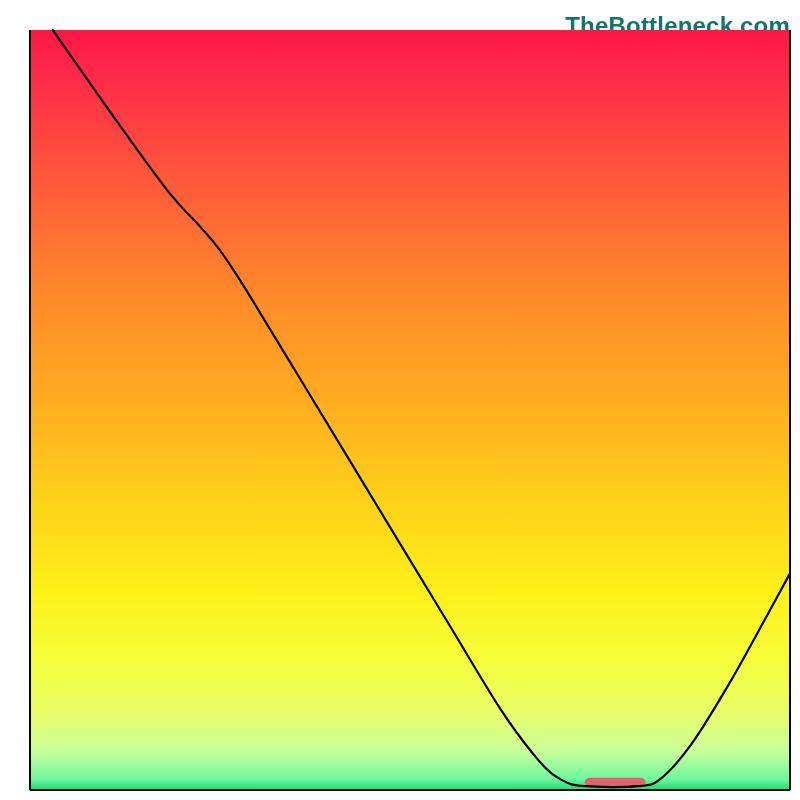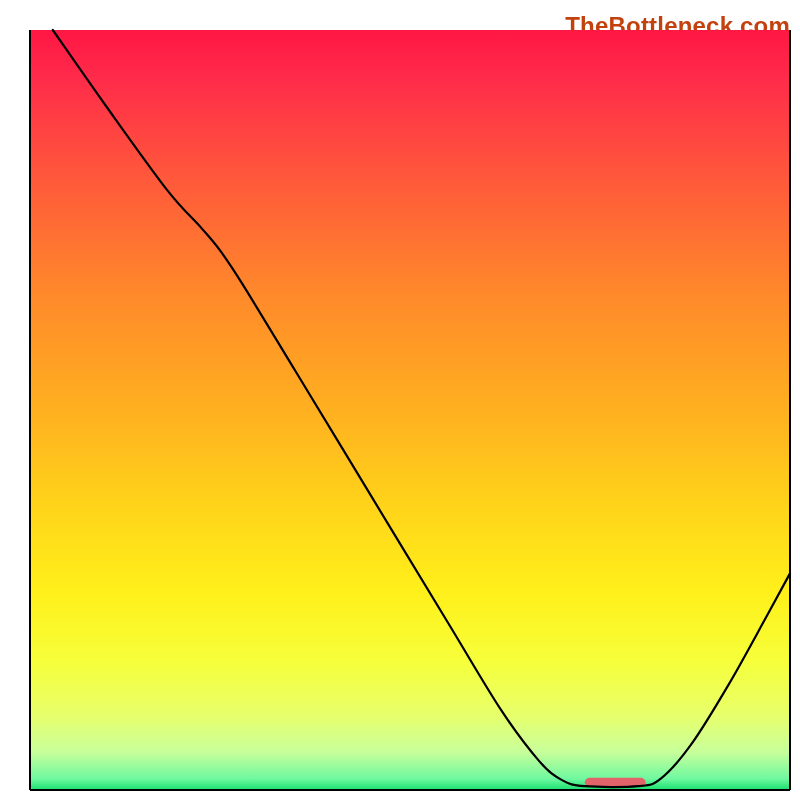--- a/index.html
+++ b/index.html
@@ -15,21 +15,21 @@
     width: 800px;
     height: 800px;
   }
   .watermark {
     position: absolute;
     top: 12px;
     right: 10px;
     font-family: Arial, Helvetica, sans-serif;
     font-size: 24px;
     font-weight: 600;
-    color: #c2410c;
+    color: #0f766e;
     letter-spacing: 0.2px;
     user-select: none;
   }
   svg.plot {
     position: absolute;
     left: 0;
     top: 0;
     width: 800px;
     height: 800px;
   }

